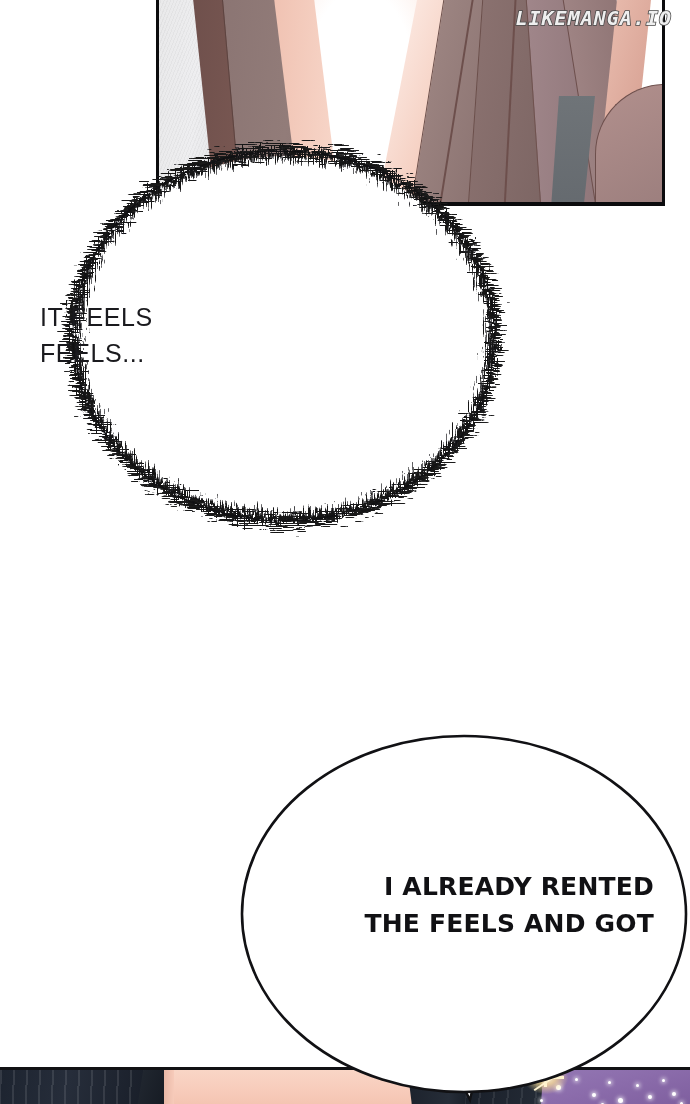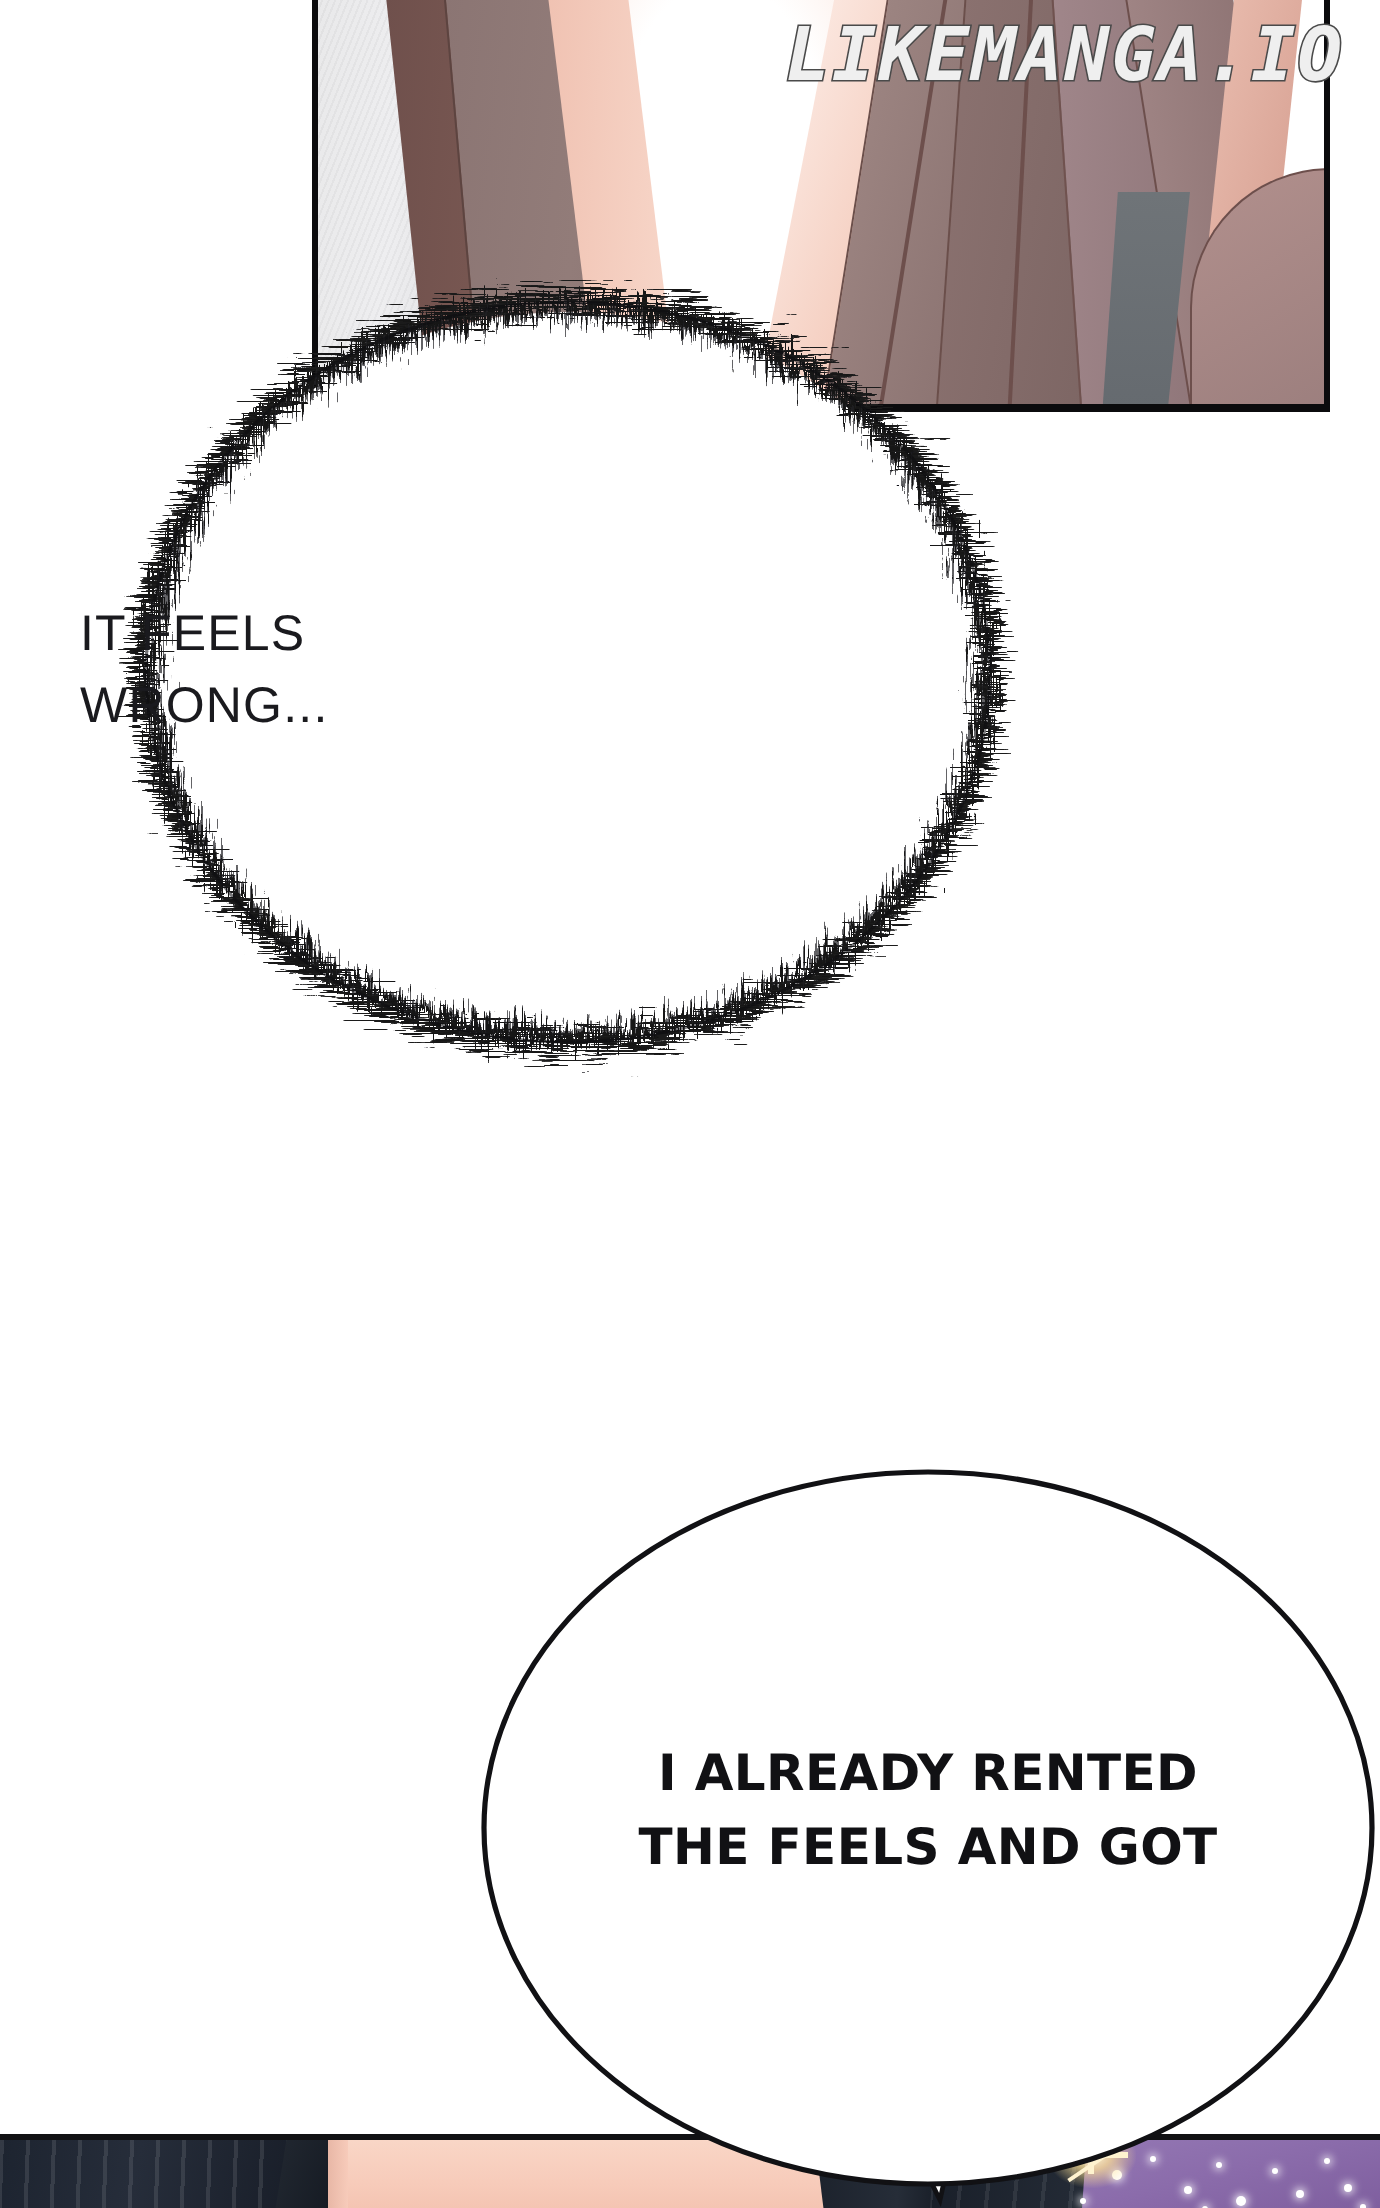--- a/index.html
+++ b/index.html
@@ -115,21 +115,21 @@
   }
   .tp-lineB{
     position:absolute; left:350px; top:-10px; width:2px; height:230px;
     background:#6d4f4c; transform:skewX(-3deg);
   }
 
   
   .watermark{
     position:absolute; right:18px; top:6px;
     font-family:"DejaVu Sans Mono", monospace;
-    font-size:37px; font-weight:bold; font-style:italic;
+    font-size:20px; font-weight:bold; font-style:italic;
     letter-spacing:1px;
     color:#efefef;
     -webkit-text-stroke:1.6px #4a4a4a;
     paint-order:stroke fill;
     z-index:40;
     white-space:nowrap;
   }
 
   
   .bubble-thought{
@@ -154,21 +154,21 @@
   .bubble-speech{
     position:absolute;
     left:238px; top:728px;
     width:452px; height:376px;
     z-index:30;
   }
   .bubble-speech svg{ position:absolute; inset:0; width:100%; height:100%; }
   .bubble-speech .txt{
     position:absolute;
     left:36px; top:140px; width:380px;
-    text-align:center;
+    text-align:right;
     font-family:"DejaVu Sans", sans-serif;
     font-weight:bold;
     font-size:25px;
     line-height:1.48;
     letter-spacing:.2px;
     color:#111114;
   }
 
   
   .panel-bottom{
@@ -279,21 +279,21 @@
         <ellipse cx="252" cy="218" rx="215" ry="189" fill="none" stroke="#1c1c1e" stroke-width="4"></ellipse>
       </g>
       <g filter="url(#scratchy2)" opacity=".7">
         <ellipse cx="252" cy="218" rx="205" ry="179" fill="none" stroke="#242426" stroke-width="3"></ellipse>
       </g>
       <ellipse cx="252" cy="218" rx="211" ry="185" fill="none" stroke="#0d0d10" stroke-width="1.6" opacity=".55"></ellipse>
     </svg>
 
     <div class="txt">
       <div>IT FEELS</div>
-      <div>WRONG...</div>
+      <div>FEELS...</div>
     </div>
   </div>
 
   <div class="bubble-speech">
     <svg viewBox="0 0 452 376" preserveAspectRatio="none">
 
       <path d="M 196 300 L 232 372 L 248 300 Z" fill="#ffffff" stroke="#111114" stroke-width="2.4"></path>
 
       <ellipse cx="226" cy="186" rx="222" ry="178" fill="#ffffff" stroke="#111114" stroke-width="2.6"></ellipse>
 

